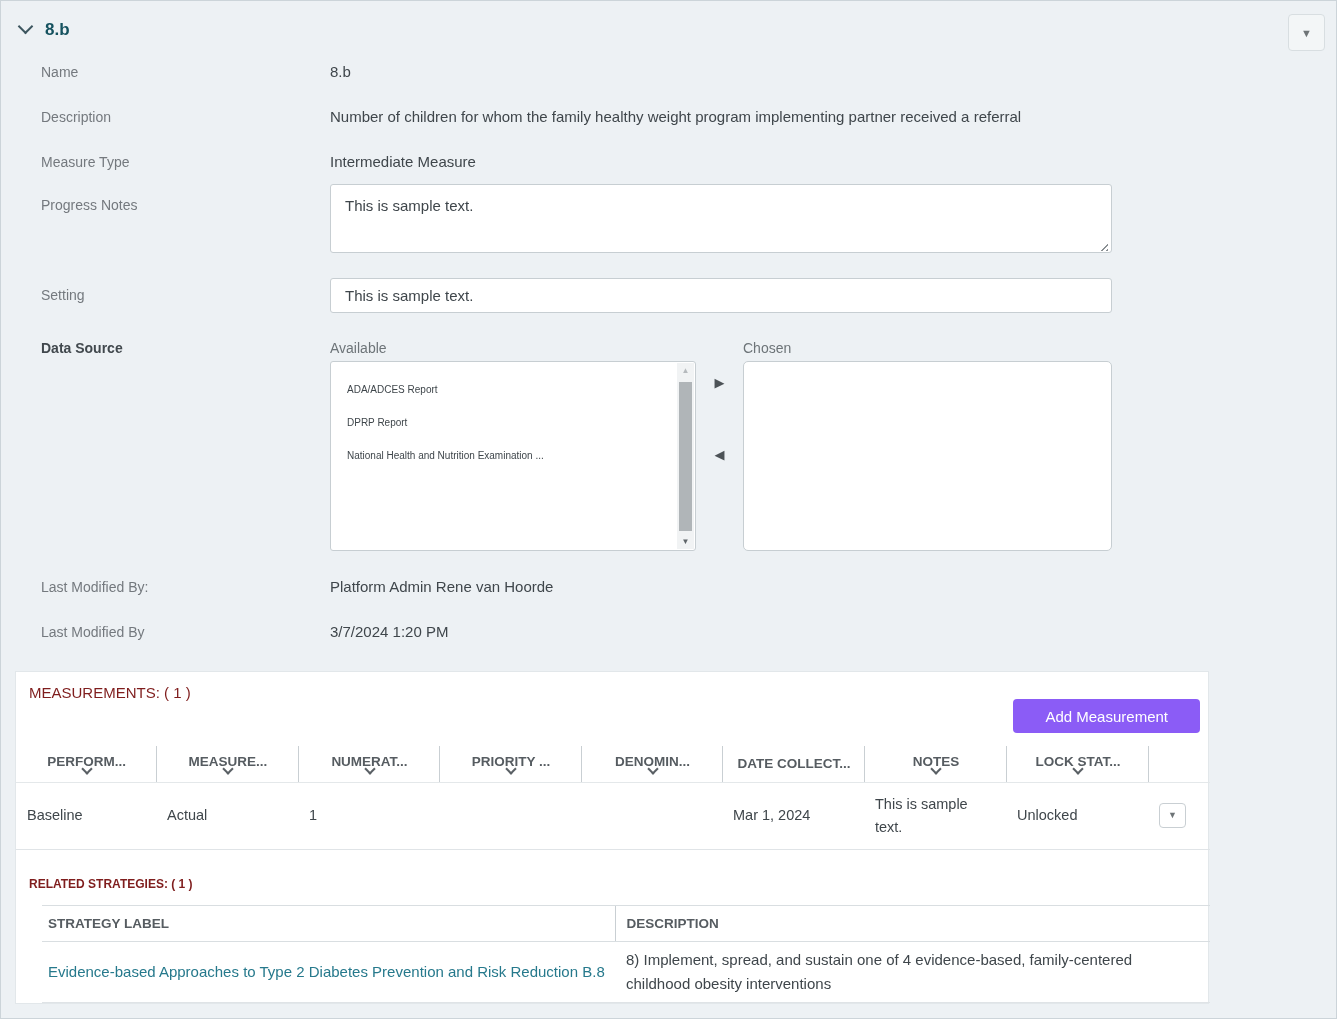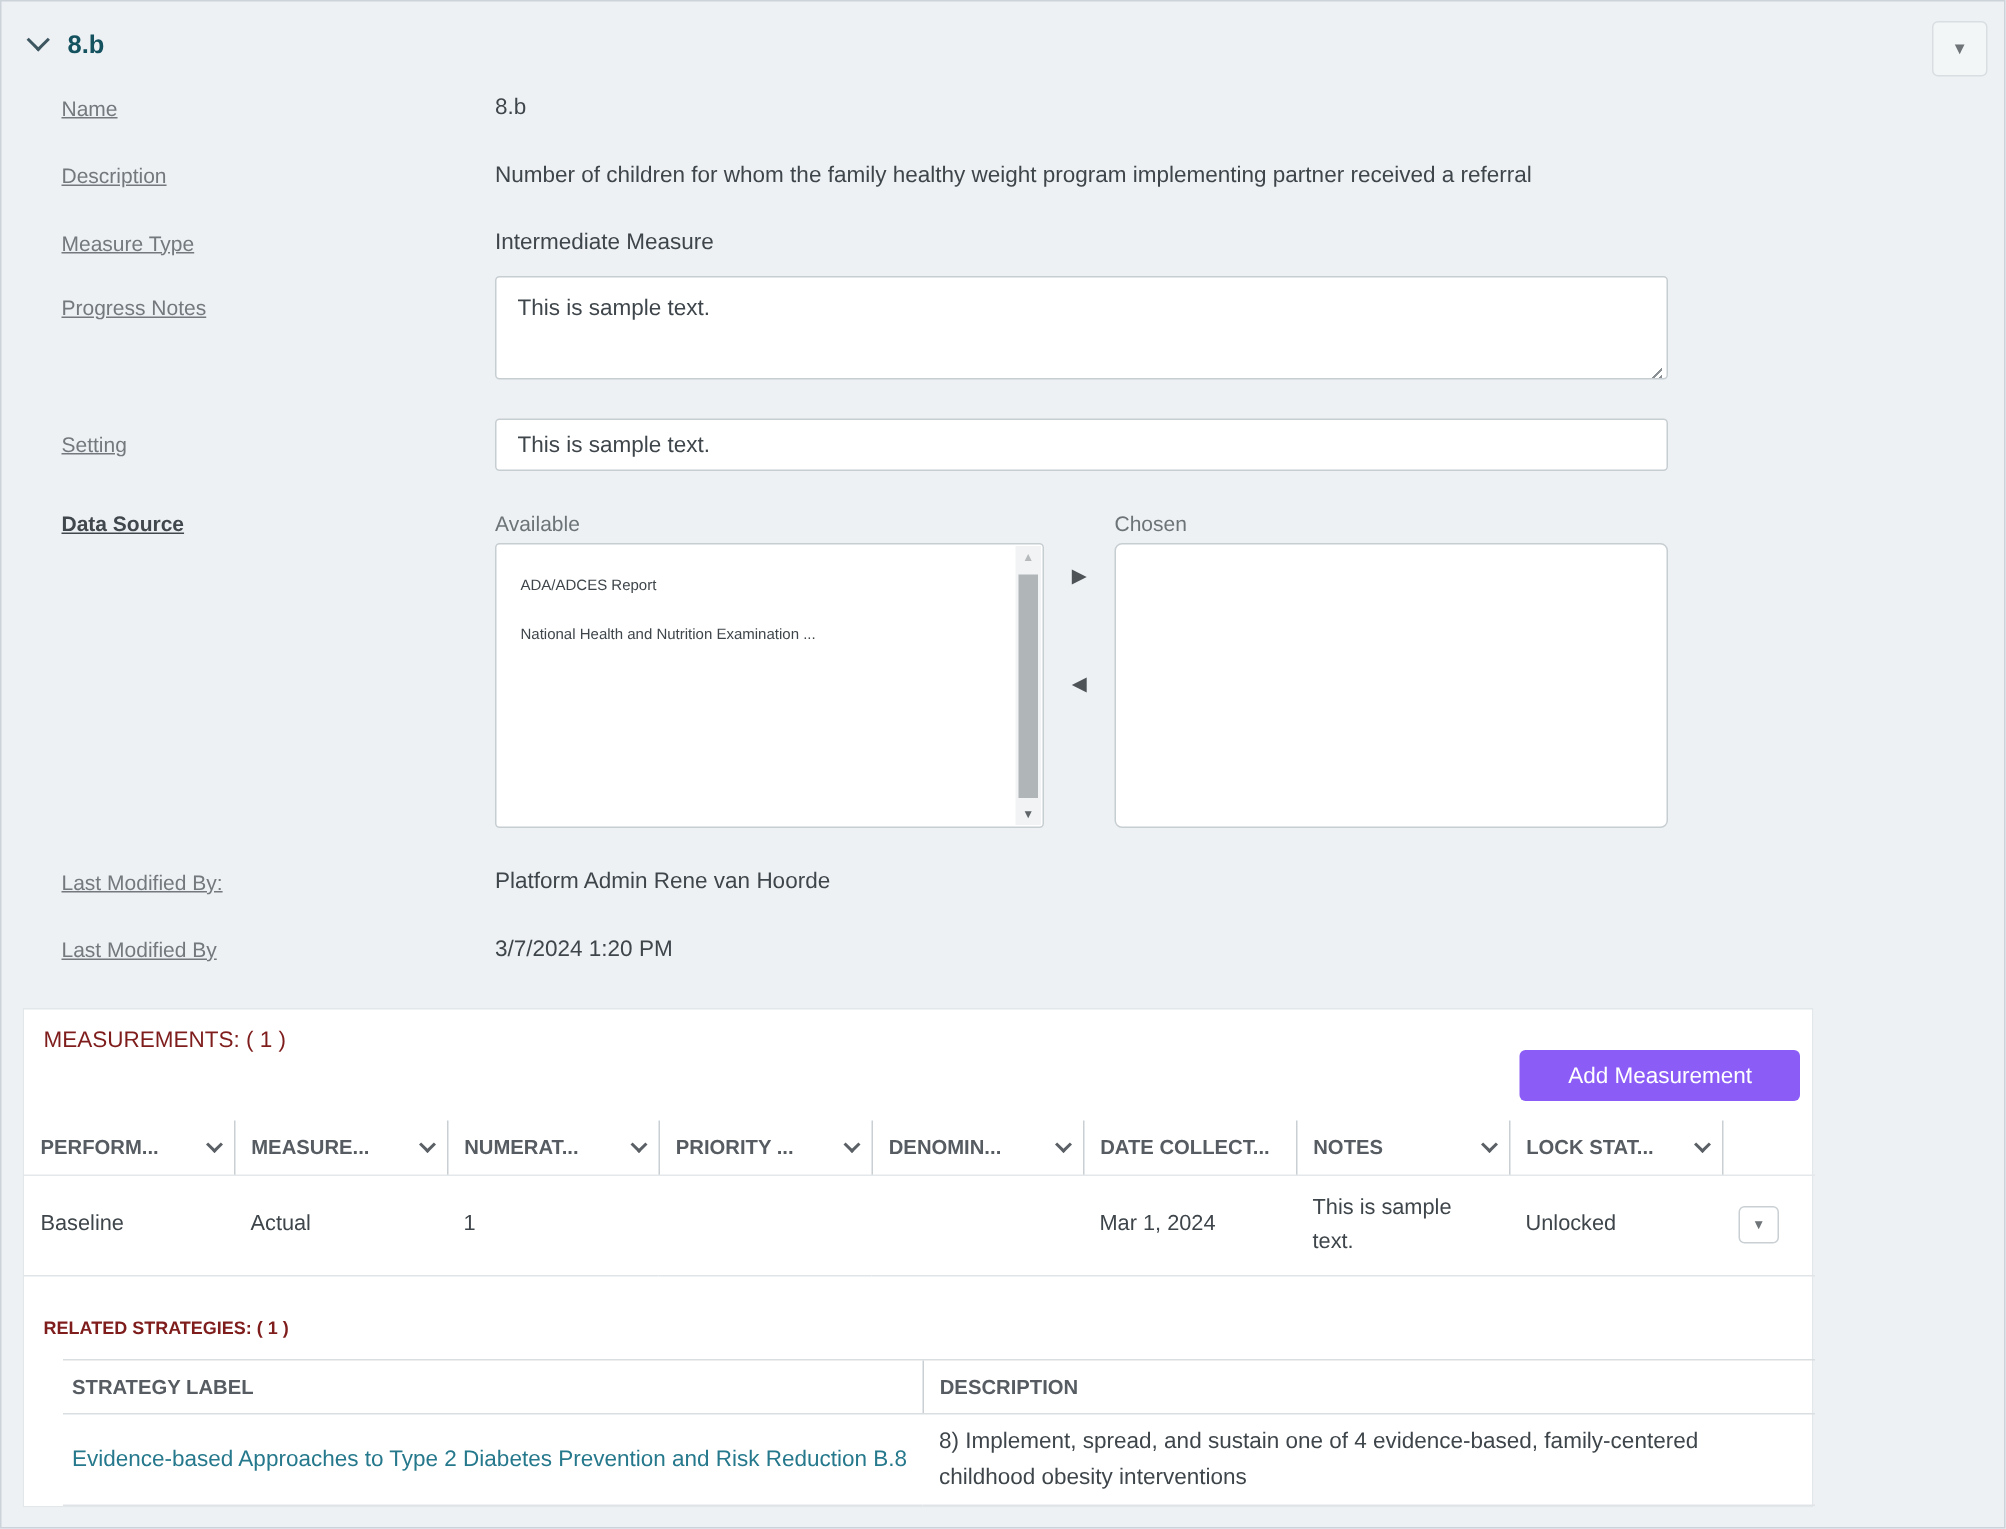--- a/index.html
+++ b/index.html
@@ -20,21 +20,21 @@
   .page-title { font-size:17px; font-weight:bold; color:#15525f; }
   .hdr-menu-btn { position:absolute; top:13px; right:11px; width:37px; height:37px;
     background:#f3f6f7; border:1px solid #d8dee1; border-radius:4px; cursor:pointer;
     display:flex; align-items:center; justify-content:center; color:#6e7477; font-size:11px; }
 
   
   .form { margin-top:8px; }
   .form-row { display:flex; }
   .form-row.center { align-items:center; height:45px; }
   .form-row.top { align-items:flex-start; }
-  .f-label { width:329px; padding-left:40px; color:#74797e; font-size:14px; flex:none;text-decoration:underline; }
+  .f-label { width:329px; padding-left:40px; color:#74797e; font-size:14px; flex:none; }
   .f-label.bold { color:#41484d; font-weight:bold; }
   .f-value { width:782px; font-size:15px; color:#3f464b; }
   .pad-top { padding-top:13px; }
 
   .ta-wrap { position:relative; width:782px; }
   textarea.f-input {
     width:100%; height:69px; resize:none; border:1px solid #c7ced2; border-radius:3px;
     padding:12px 14px; font-family:"Liberation Sans",sans-serif; font-size:15px; color:#3f464b;
     background:#fff; outline:none;
   }
@@ -75,21 +75,21 @@
   .panel-title { padding:12px 0 0 13px; font-size:15px; color:#7f1d1d; }
   .add-btn { position:absolute; top:27px; right:8px; height:34px; padding:0 32px;
     background:#8b5cf6; color:#fff; border:none; border-radius:4px; font-size:15px;
     font-family:"Liberation Sans",sans-serif; cursor:pointer; }
 
   table.m-table { width:100%; border-collapse:collapse; table-layout:fixed; margin-top:45px; }
   .m-table th { height:36px; font-size:13.5px; font-weight:bold; color:#565c61; text-align:left;
     border-bottom:1px solid #e4e8ea; border-right:1px solid #c9cfd3; padding:0 9px 0 11px;
     overflow:hidden; white-space:nowrap; }
   .m-table th:last-child { border-right:none; }
-  .th-inner { display:flex; align-items:center; justify-content:space-between; }
+  .th-inner { display:flex; align-items:center; justify-content:space-between;flex-direction:column; }
   .col-chev { width:8px; height:8px; border-right:2px solid #5a6065; border-bottom:2px solid #5a6065;
     transform:rotate(45deg); display:inline-block; margin-top:-4px; flex:none; cursor:pointer; }
   .m-table td { height:67px; font-size:14.5px; color:#3f464b; padding:0 9px 0 11px;
     border-bottom:1px solid #e0e4e7; vertical-align:middle; line-height:1.55; }
   .row-menu-btn { width:27px; height:25px; background:#fff; border:1px solid #c9cfd3; border-radius:4px;
     color:#6e7477; font-size:9px; cursor:pointer; display:flex; align-items:center; justify-content:center; }
 
   
   .rs-title { padding:27px 0 0 13px; font-size:12px; font-weight:bold; color:#7f1d1d; }
   table.rs-table { border-collapse:collapse; table-layout:fixed; margin:14px 0 0 26px; width:1168px; }
@@ -143,20 +143,21 @@
   </div>
 
   <div class="form-row top row-datasource">
     <div class="f-label bold">Data Source</div>
     <div class="duallist">
       <div class="dl-available">
         <div class="dl-col-label">Available</div>
         <div class="listbox">
           <div class="lb-items">
             <div class="lb-item">ADA/ADCES Report</div>
+            <div class="lb-item">DPRP Report</div>
             <div class="lb-item">National Health and Nutrition Examination ...</div>
           </div>
           <div class="lb-scrollbar">
             <div class="lb-up">▲</div>
             <div class="lb-thumb"></div>
             <div class="lb-down">▼</div>
           </div>
         </div>
       </div>
       <div class="dl-arrows">

